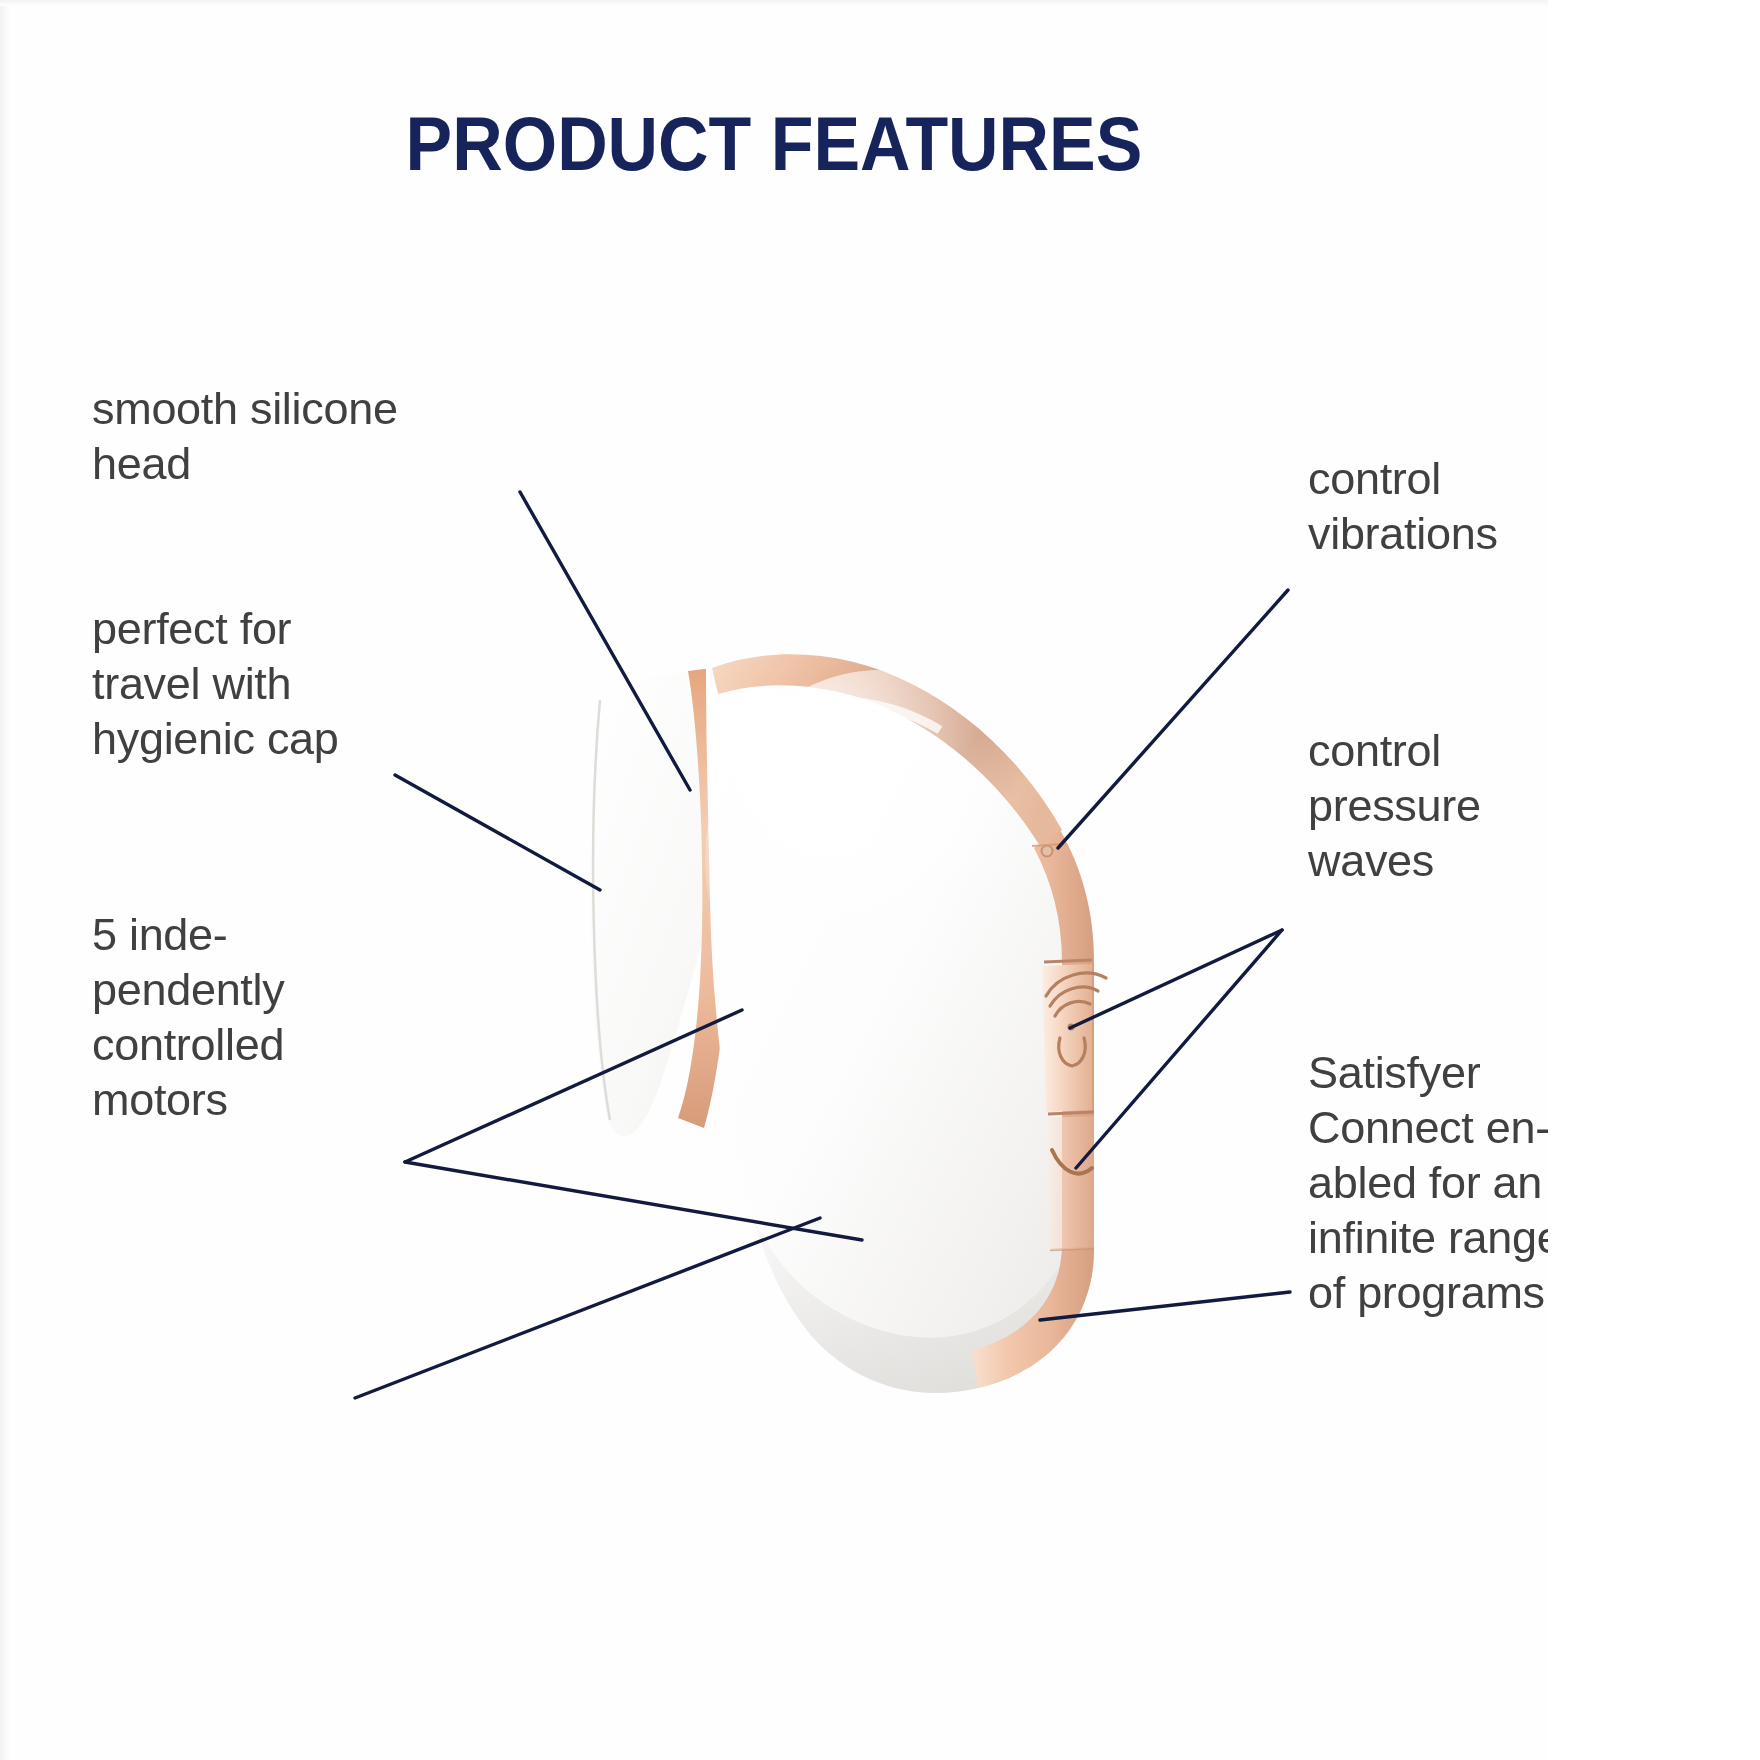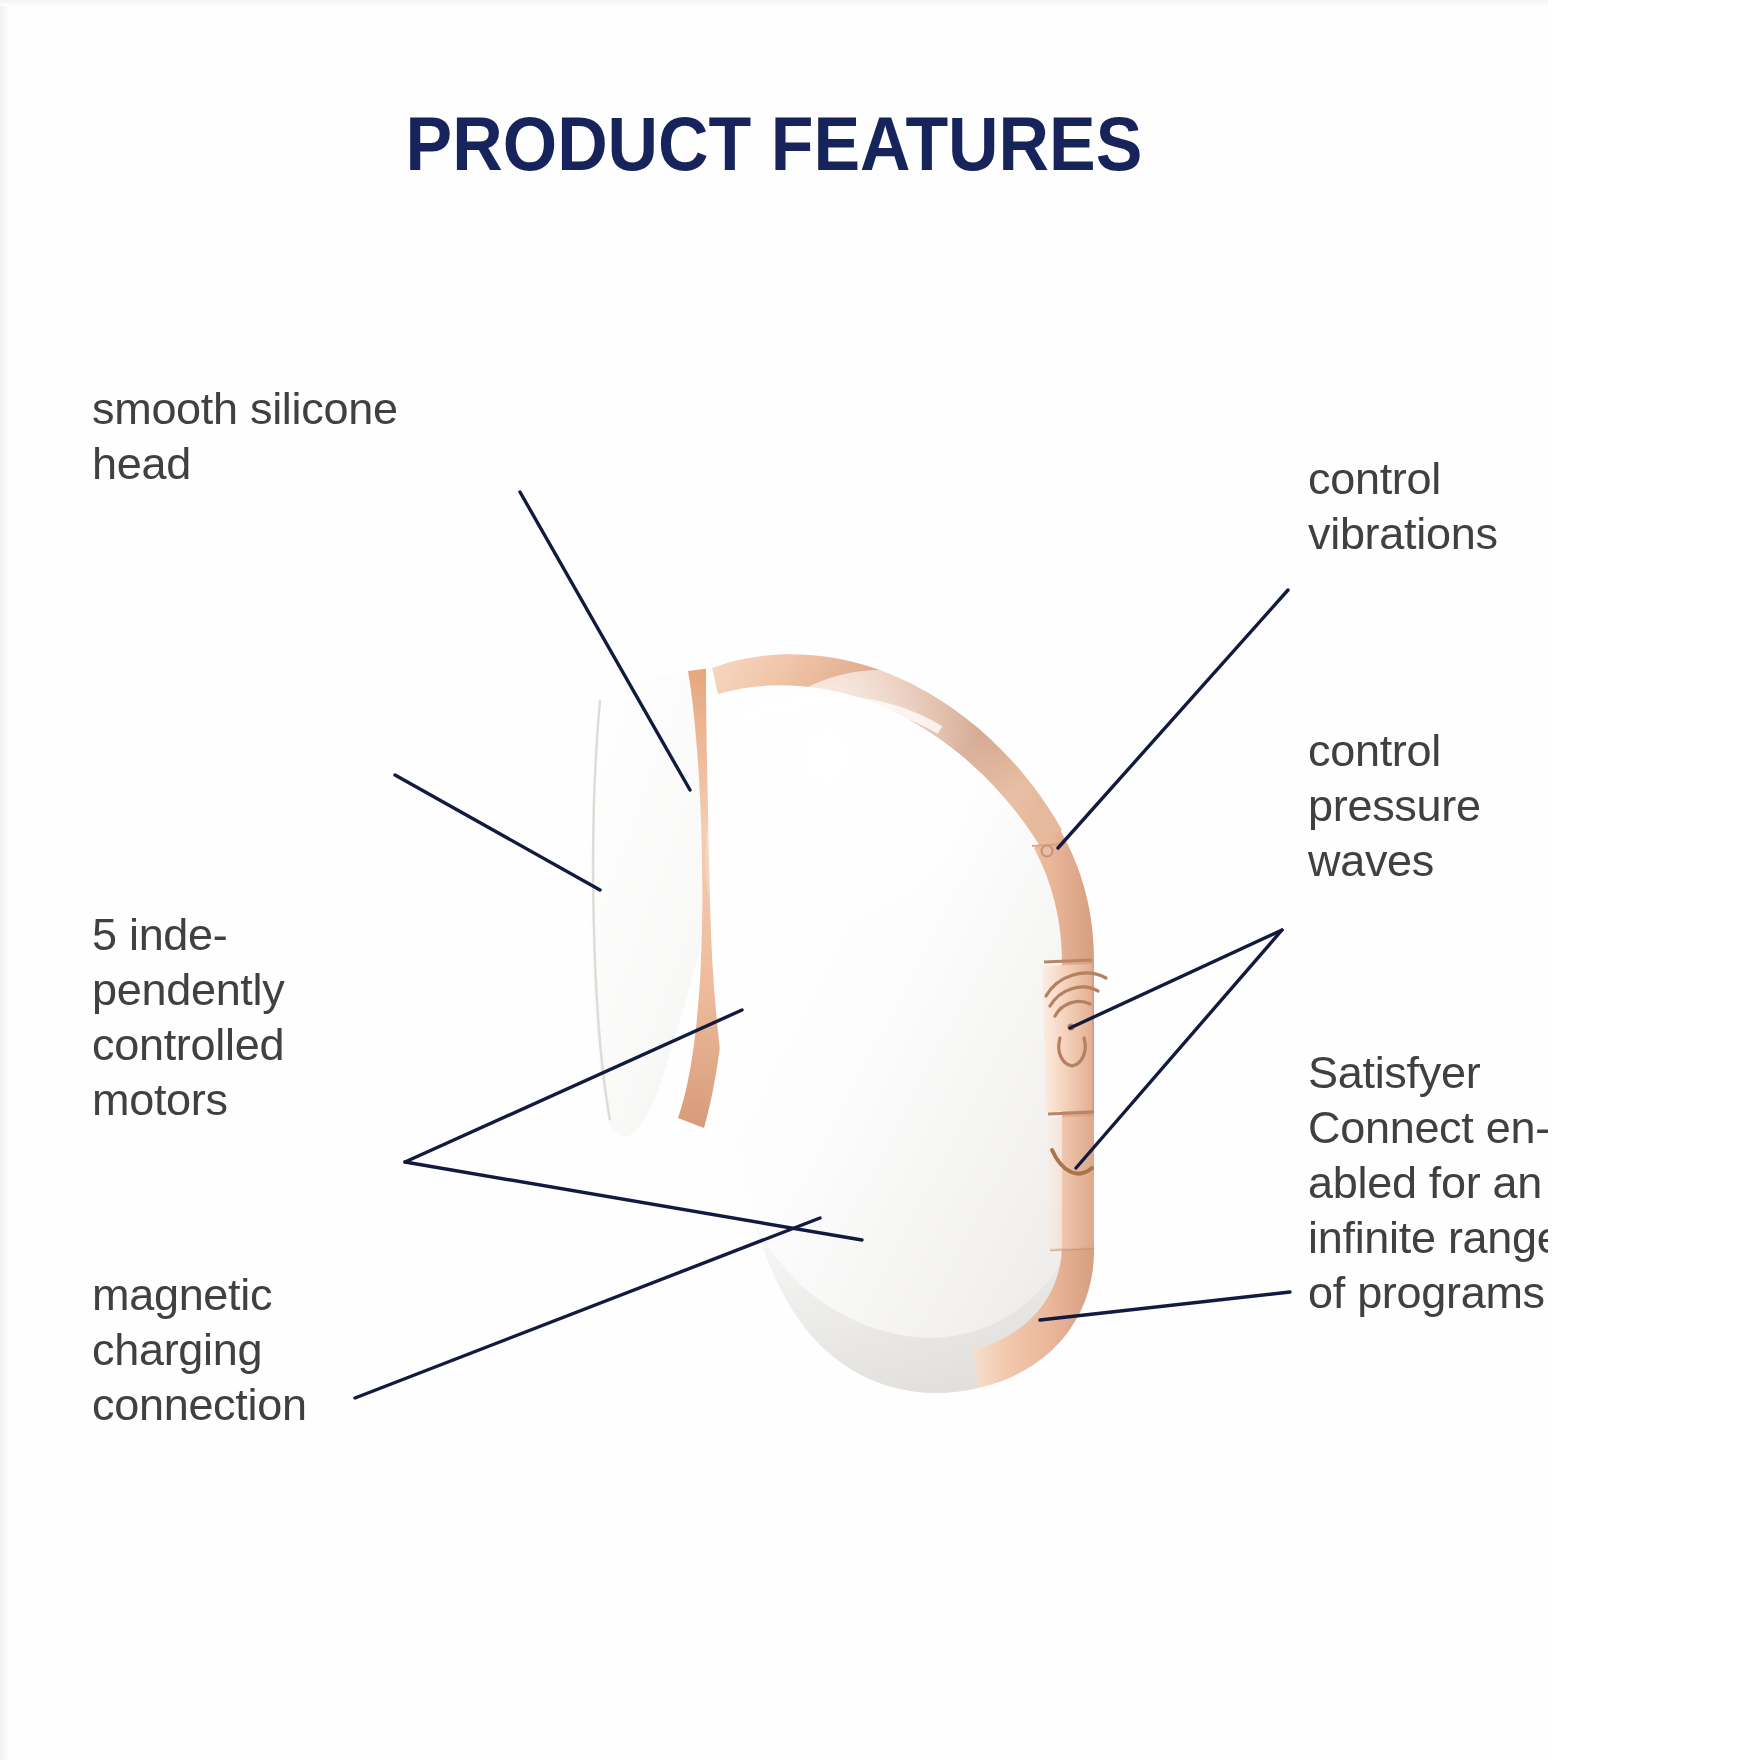--- a/index.html
+++ b/index.html
@@ -238,29 +238,29 @@
       <line x1="1288" y1="590" x2="1058" y2="848"></line>
       <line x1="1282" y1="930" x2="1070" y2="1028"></line>
       <line x1="1282" y1="930" x2="1076" y2="1168"></line>
       <line x1="1290" y1="1292" x2="1040" y2="1320"></line>
     </g>
   </svg>
 
   <div class="label" id="lbl-smooth">smooth silicone
 head</div>
 
+  <div class="label" id="lbl-travel">perfect for
+travel with
+hygienic cap</div>
 
   <div class="label" id="lbl-motors">5 inde-
 pendently
 controlled
 motors</div>
 
-  <div class="label" id="lbl-magnetic">magnetic
-charging
-connection</div>
 
   <div class="label right" id="lbl-vibrations">control
 vibrations</div>
 
   <div class="label right" id="lbl-pressure">control
 pressure
 waves</div>
 
   <div class="label right" id="lbl-connect">Satisfyer
 Connect en-

